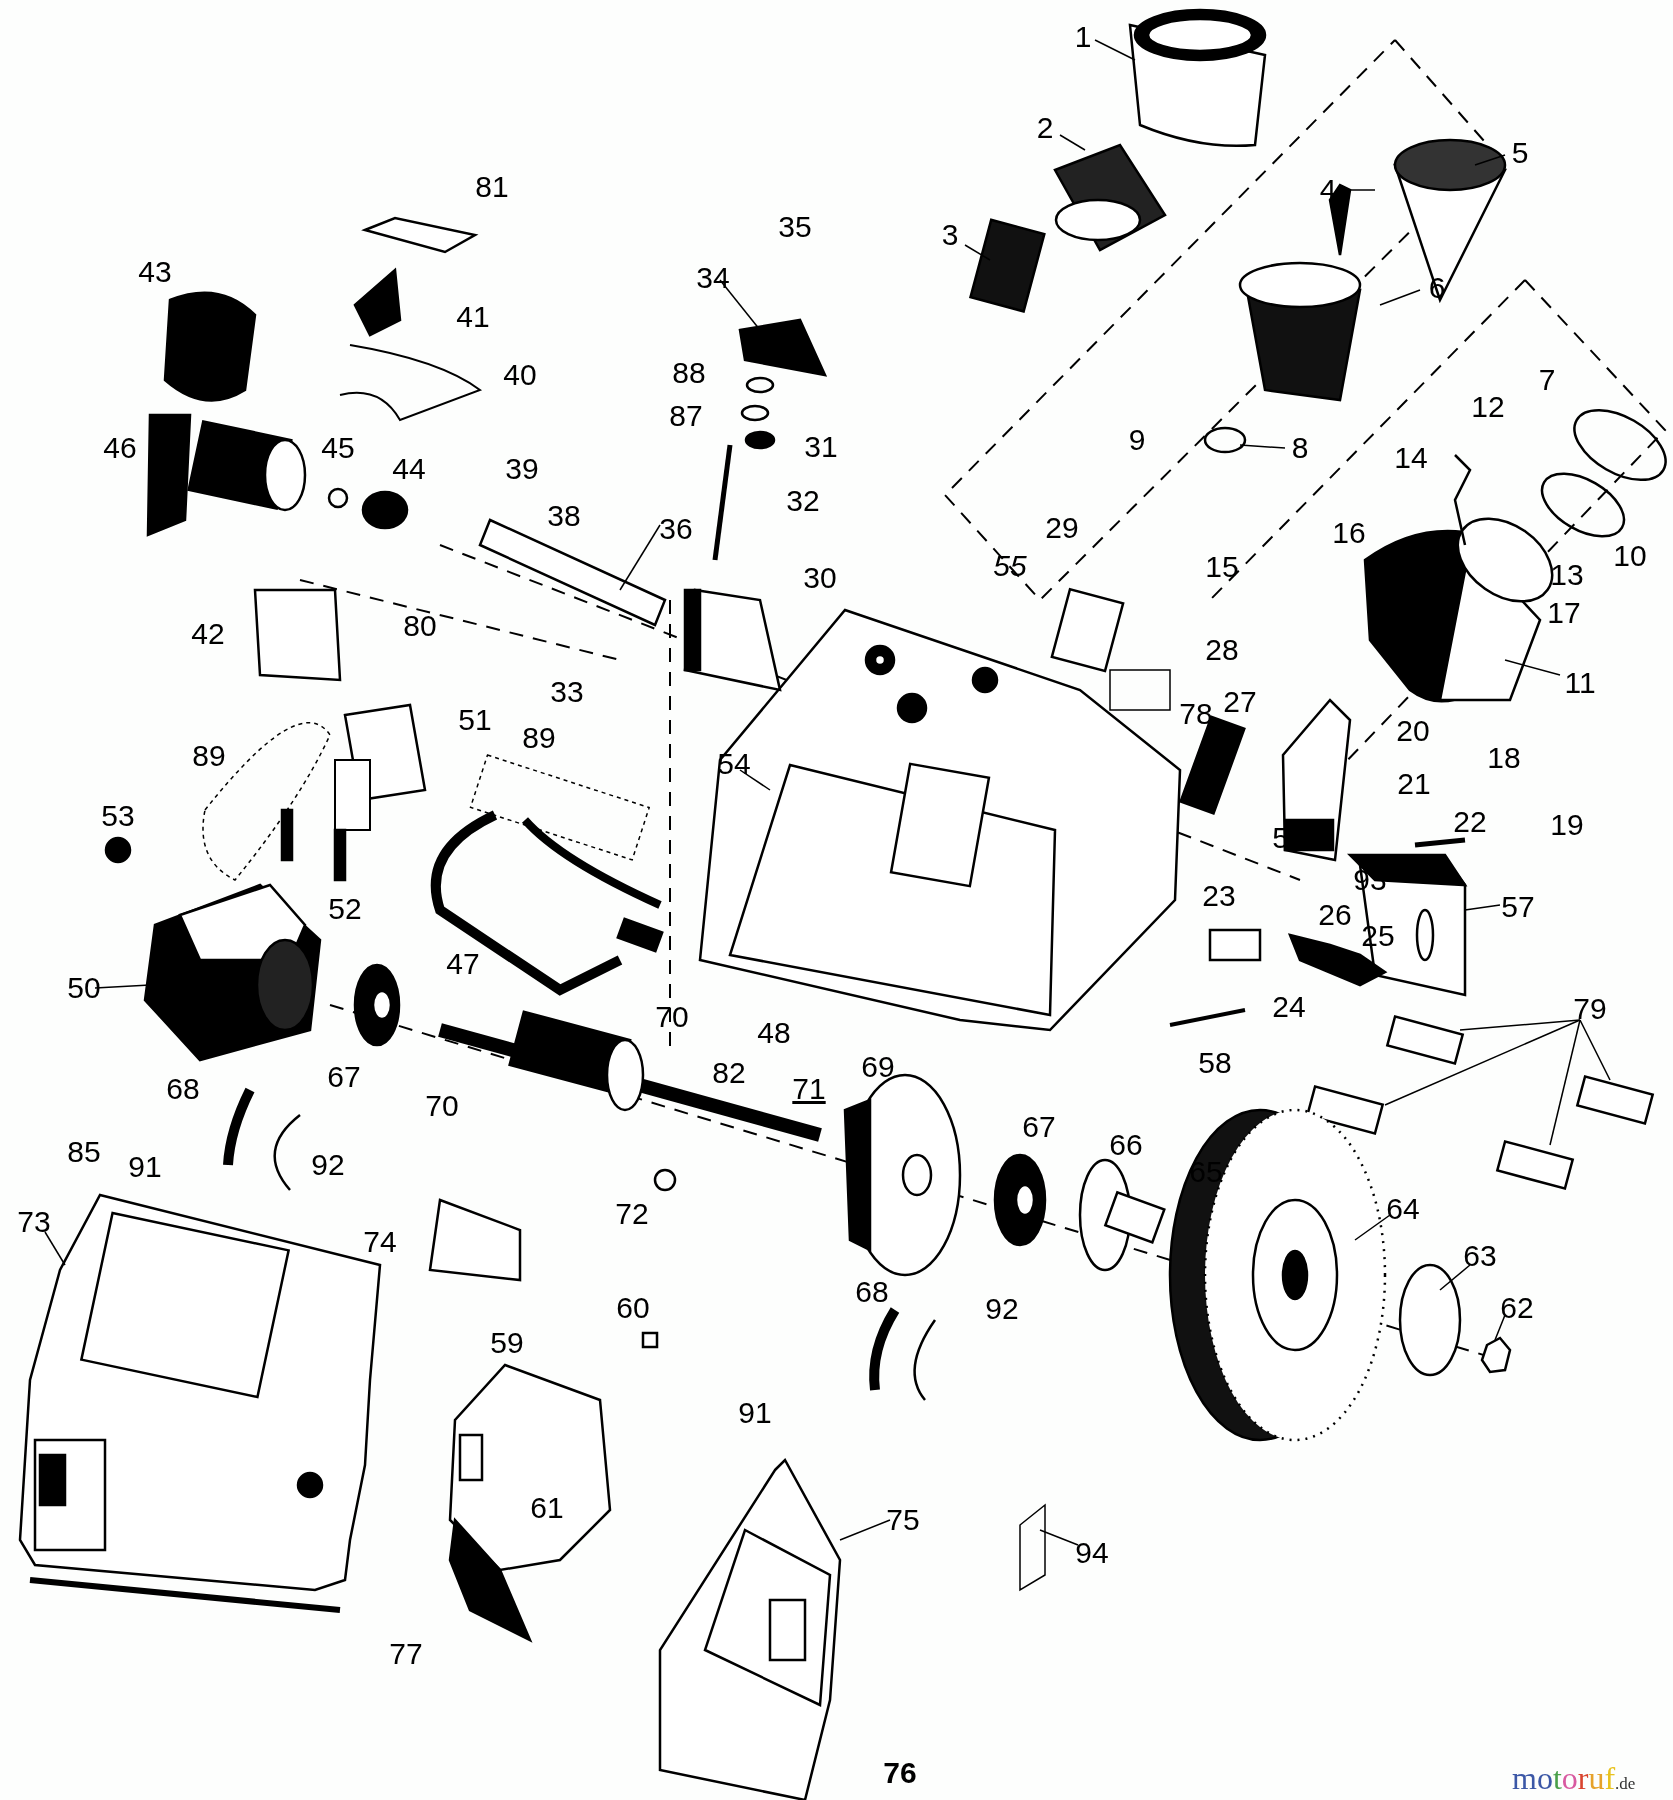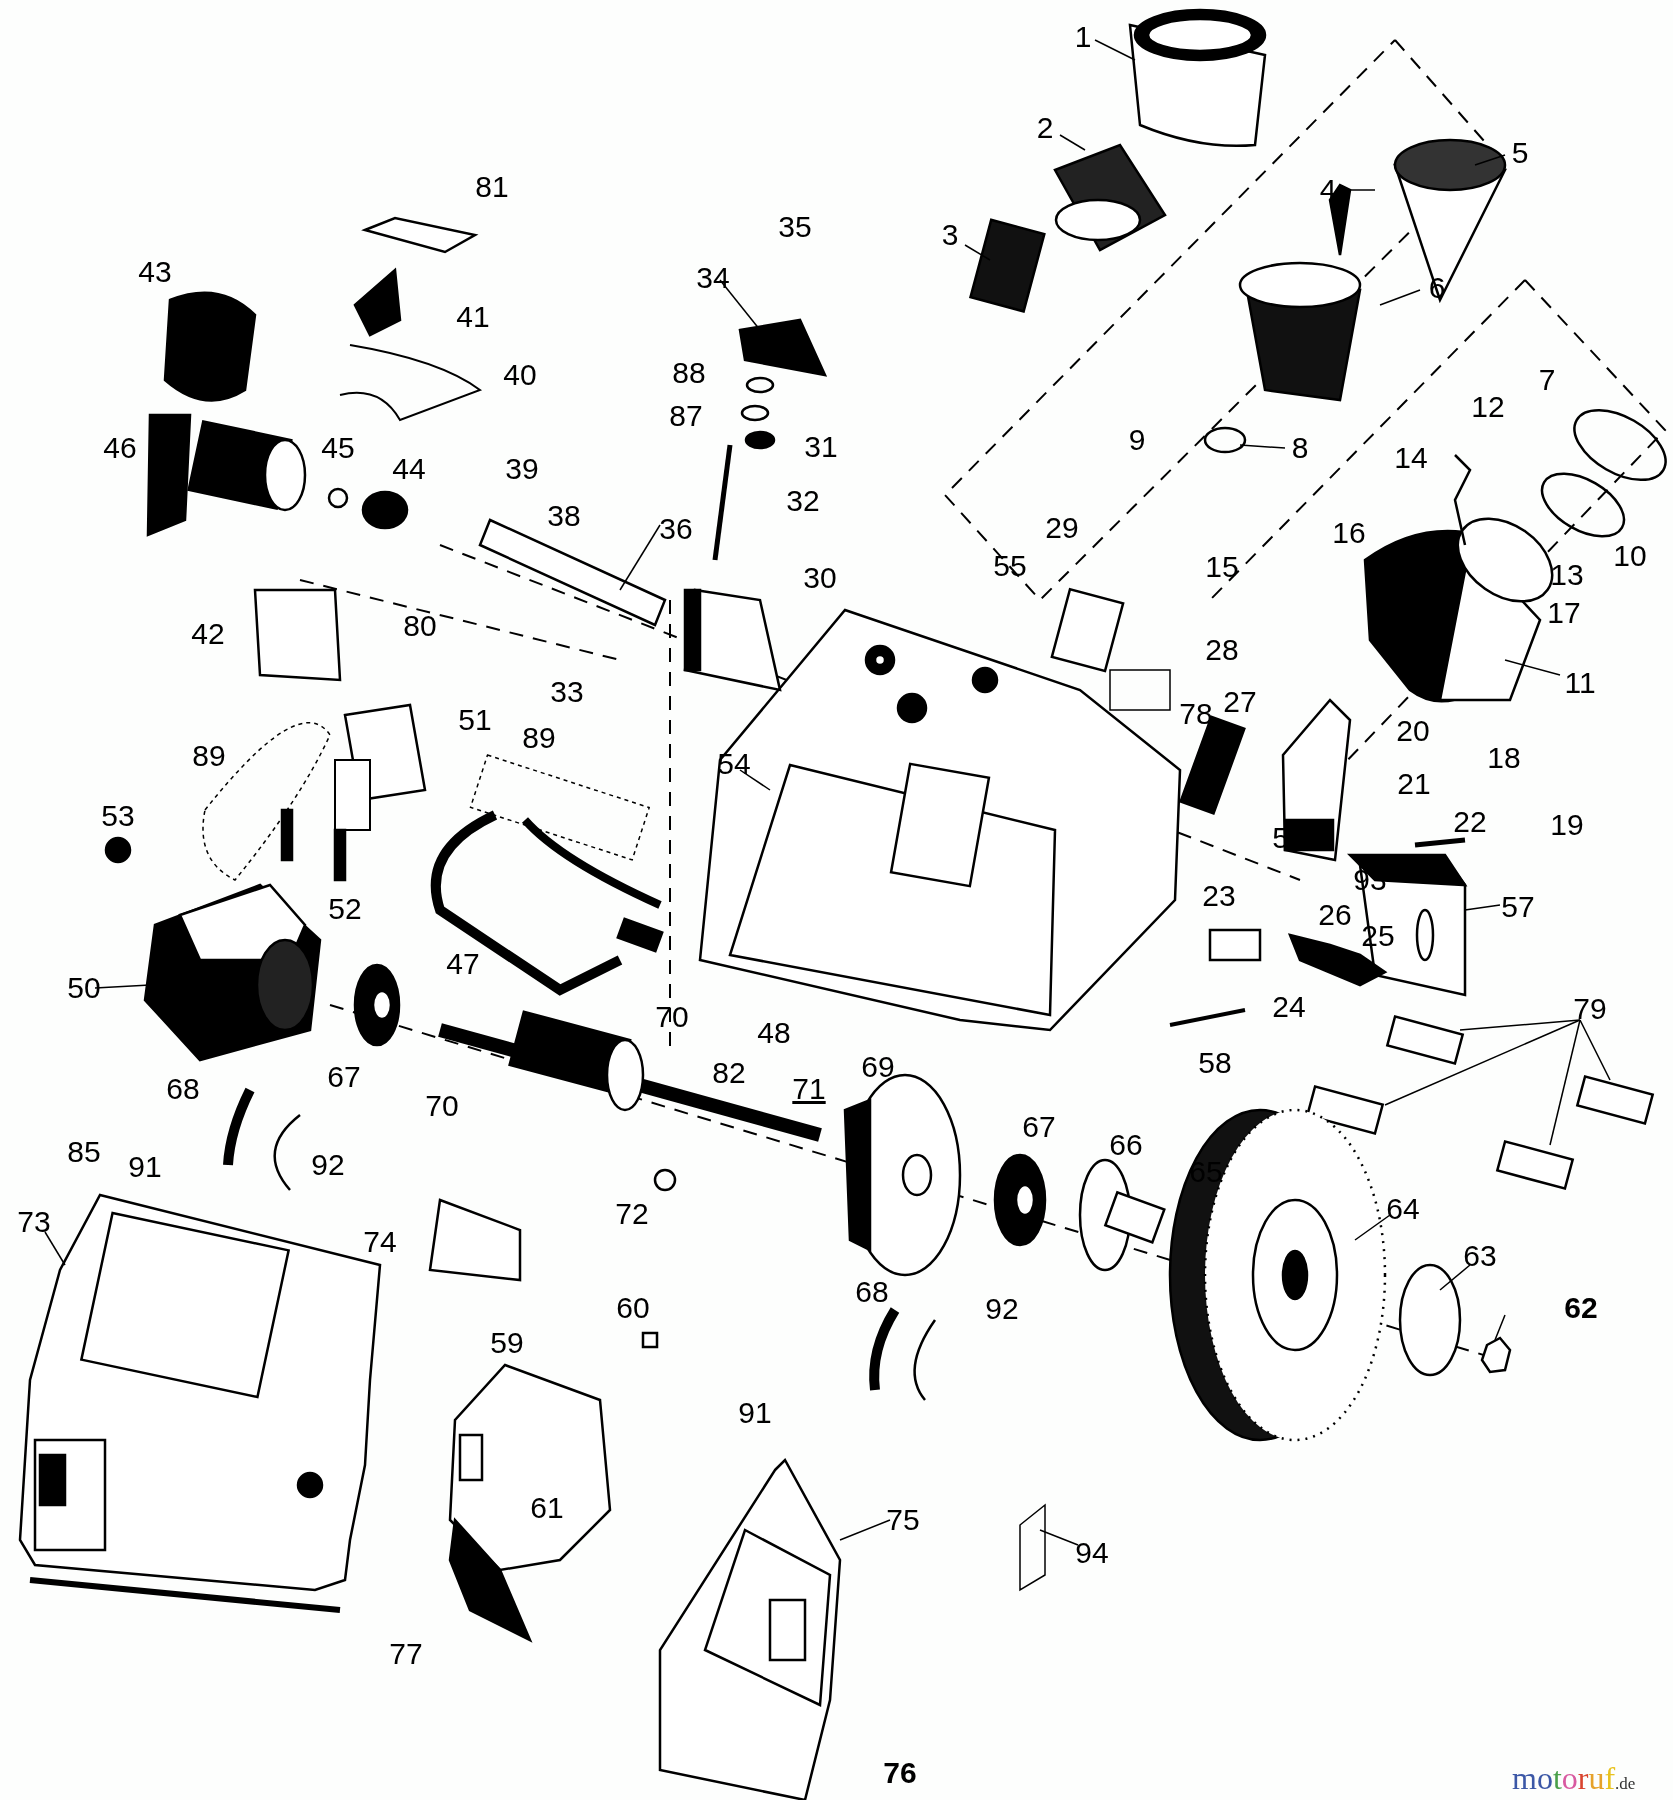--- a/index.html
+++ b/index.html
@@ -290,28 +290,28 @@
     <div class="lbl" style="left: 409px; top: 469px;">44</div>
     <div class="lbl" style="left: 338px; top: 448px;">45</div>
     <div class="lbl" style="left: 120px; top: 448px;">46</div>
     <div class="lbl" style="left: 463px; top: 964px;">47</div>
     <div class="lbl" style="left: 774px; top: 1033px;">48</div>
     <div class="lbl" style="left: 84px; top: 988px;">50</div>
     <div class="lbl" style="left: 475px; top: 720px;">51</div>
     <div class="lbl" style="left: 345px; top: 909px; text-align: right;">52</div>
     <div class="lbl" style="left: 82px; top: 816px; margin-left: 36px;">53</div>
     <div class="lbl" style="left: 734px; top: 764px;">54</div>
-    <div class="lbl" style="left: 1010px; top: 566px;">55</div>
+    <div class="lbl" style="left: 1010px; top: 566px; font-style: italic;">55</div>
     <div class="lbl" style="left: 1289px; top: 838px;">56</div>
     <div class="lbl" style="left: 1518px; top: 907px;">57</div>
     <div class="lbl" style="left: 1215px; top: 1063px;">58</div>
     <div class="lbl" style="left: 507px; top: 1343px;">59</div>
     <div class="lbl" style="left: 633px; top: 1308px;">60</div>
     <div class="lbl" style="left: 547px; top: 1508px;">61</div>
-    <div class="lbl" style="left: 1581px; top: 1308px; font-weight: bold;">62</div>
+    <div class="lbl" style="left: 1517px; top: 1308px;">62</div>
     <div class="lbl" style="left: 1480px; top: 1256px;">63</div>
     <div class="lbl" style="left: 1403px; top: 1209px;">64</div>
     <div class="lbl" style="left: 1206px; top: 1172px;">65</div>
     <div class="lbl" style="left: 1126px; top: 1145px;">66</div>
     <div class="lbl" style="left: 344px; top: 1077px;">67</div>
     <div class="lbl" style="left: 1039px; top: 1127px;">67</div>
     <div class="lbl" style="left: 183px; top: 1089px;">68</div>
     <div class="lbl" style="left: 872px; top: 1292px;">68</div>
     <div class="lbl" style="left: 878px; top: 1067px;">69</div>
     <div class="lbl" style="left: 672px; top: 1017px;">70</div>

